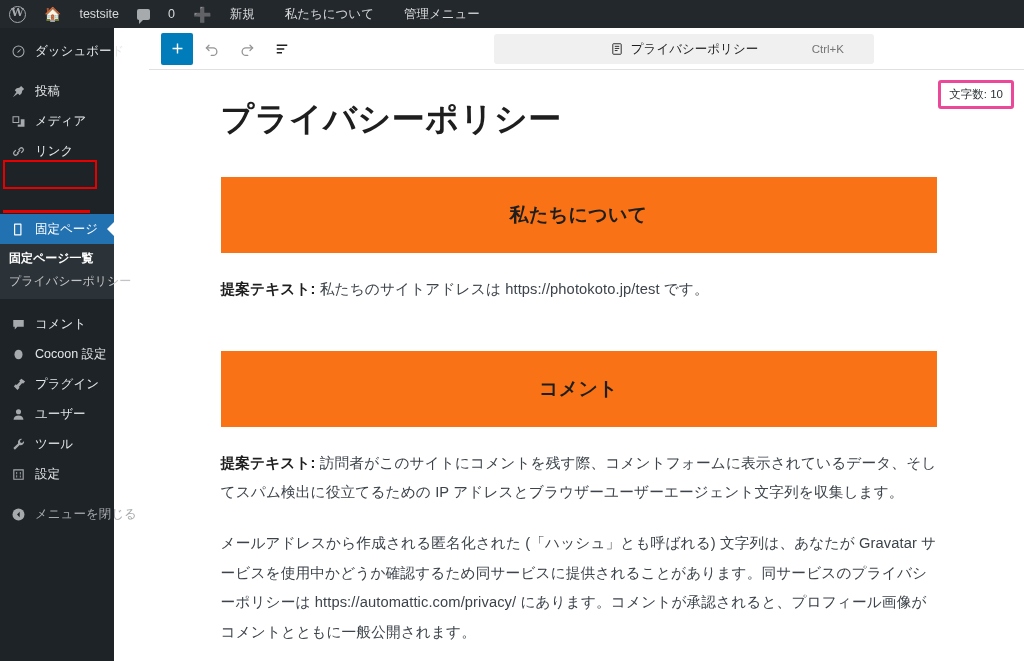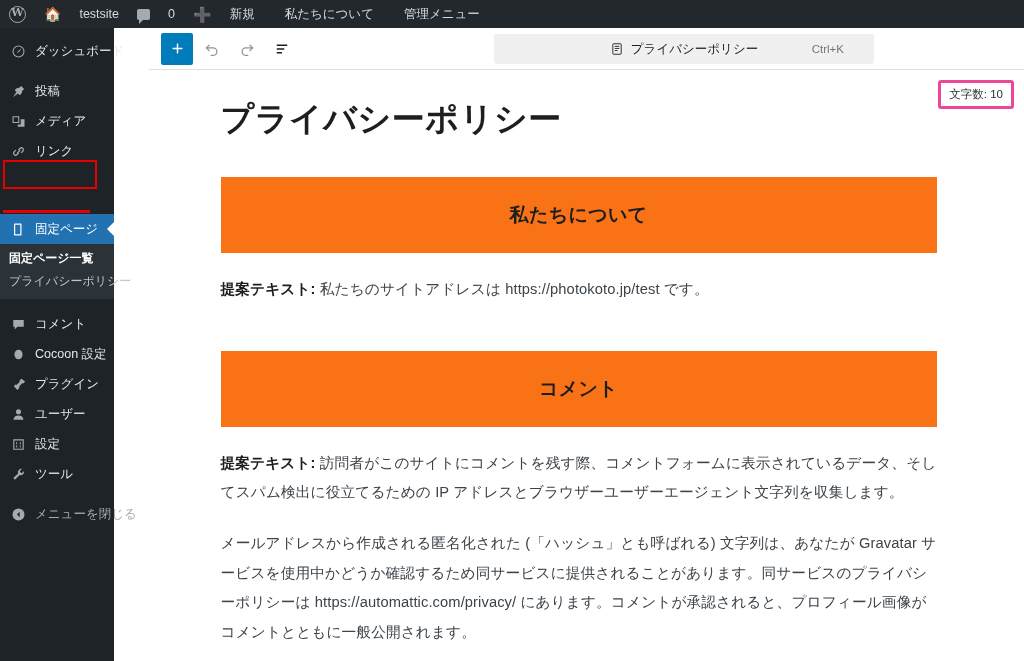--- a/index.html
+++ b/index.html
@@ -338,33 +338,33 @@
           <circle cx="10" cy="6.4" r="3.4"></circle>
           <path d="M3.4 17c0-3.6 3-5.6 6.6-5.6S16.6 13.4 16.6 17H3.4z"></path>
         </svg>
     </span>
     <span>ユーザー</span>
   </div>
 
   <div class="menu-item">
     <span class="mi-ico">
       <svg width="15" height="15" viewBox="0 0 20 20" fill="currentColor">
+          <path d="M14.8 2.6a4.6 4.6 0 0 0-5.4 5.9l-6.3 6.3 2.1 2.1 6.3-6.3a4.6 4.6 0 0 0 5.9-5.4l-2.7 2.7-2.2-.6-.6-2.2 2.9-2.5z"></path>
+        </svg>
+    </span>
+    <span>ツール</span>
+  </div>
+
+  <div class="menu-item">
+    <span class="mi-ico">
+      <svg width="15" height="15" viewBox="0 0 20 20" fill="currentColor">
           <path d="M3 3h14v14H3V3zm1.5 1.5v11h11v-11h-11zM7 6.5h1.2v3.2H7V6.5zm0 4.4h1.2V14H7v-3.1zm4.8-4.4H13V10h-1.2V6.5zm0 4.7H13V14h-1.2v-2.8z"></path>
         </svg>
     </span>
     <span>設定</span>
-  </div>
-
-  <div class="menu-item">
-    <span class="mi-ico">
-      <svg width="15" height="15" viewBox="0 0 20 20" fill="currentColor">
-          <path d="M14.8 2.6a4.6 4.6 0 0 0-5.4 5.9l-6.3 6.3 2.1 2.1 6.3-6.3a4.6 4.6 0 0 0 5.9-5.4l-2.7 2.7-2.2-.6-.6-2.2 2.9-2.5z"></path>
-        </svg>
-    </span>
-    <span>ツール</span>
   </div>
 
   <div class="menu-item dim sep-top">
     <span class="mi-ico">
       <svg width="15" height="15" viewBox="0 0 20 20" fill="currentColor">
           <circle cx="10" cy="10" r="8"></circle>
           <path d="M11.6 6.4 8 10l3.6 3.6V6.4z" fill="#1d2327"></path>
         </svg>
     </span>
     <span>メニューを閉じる</span>

